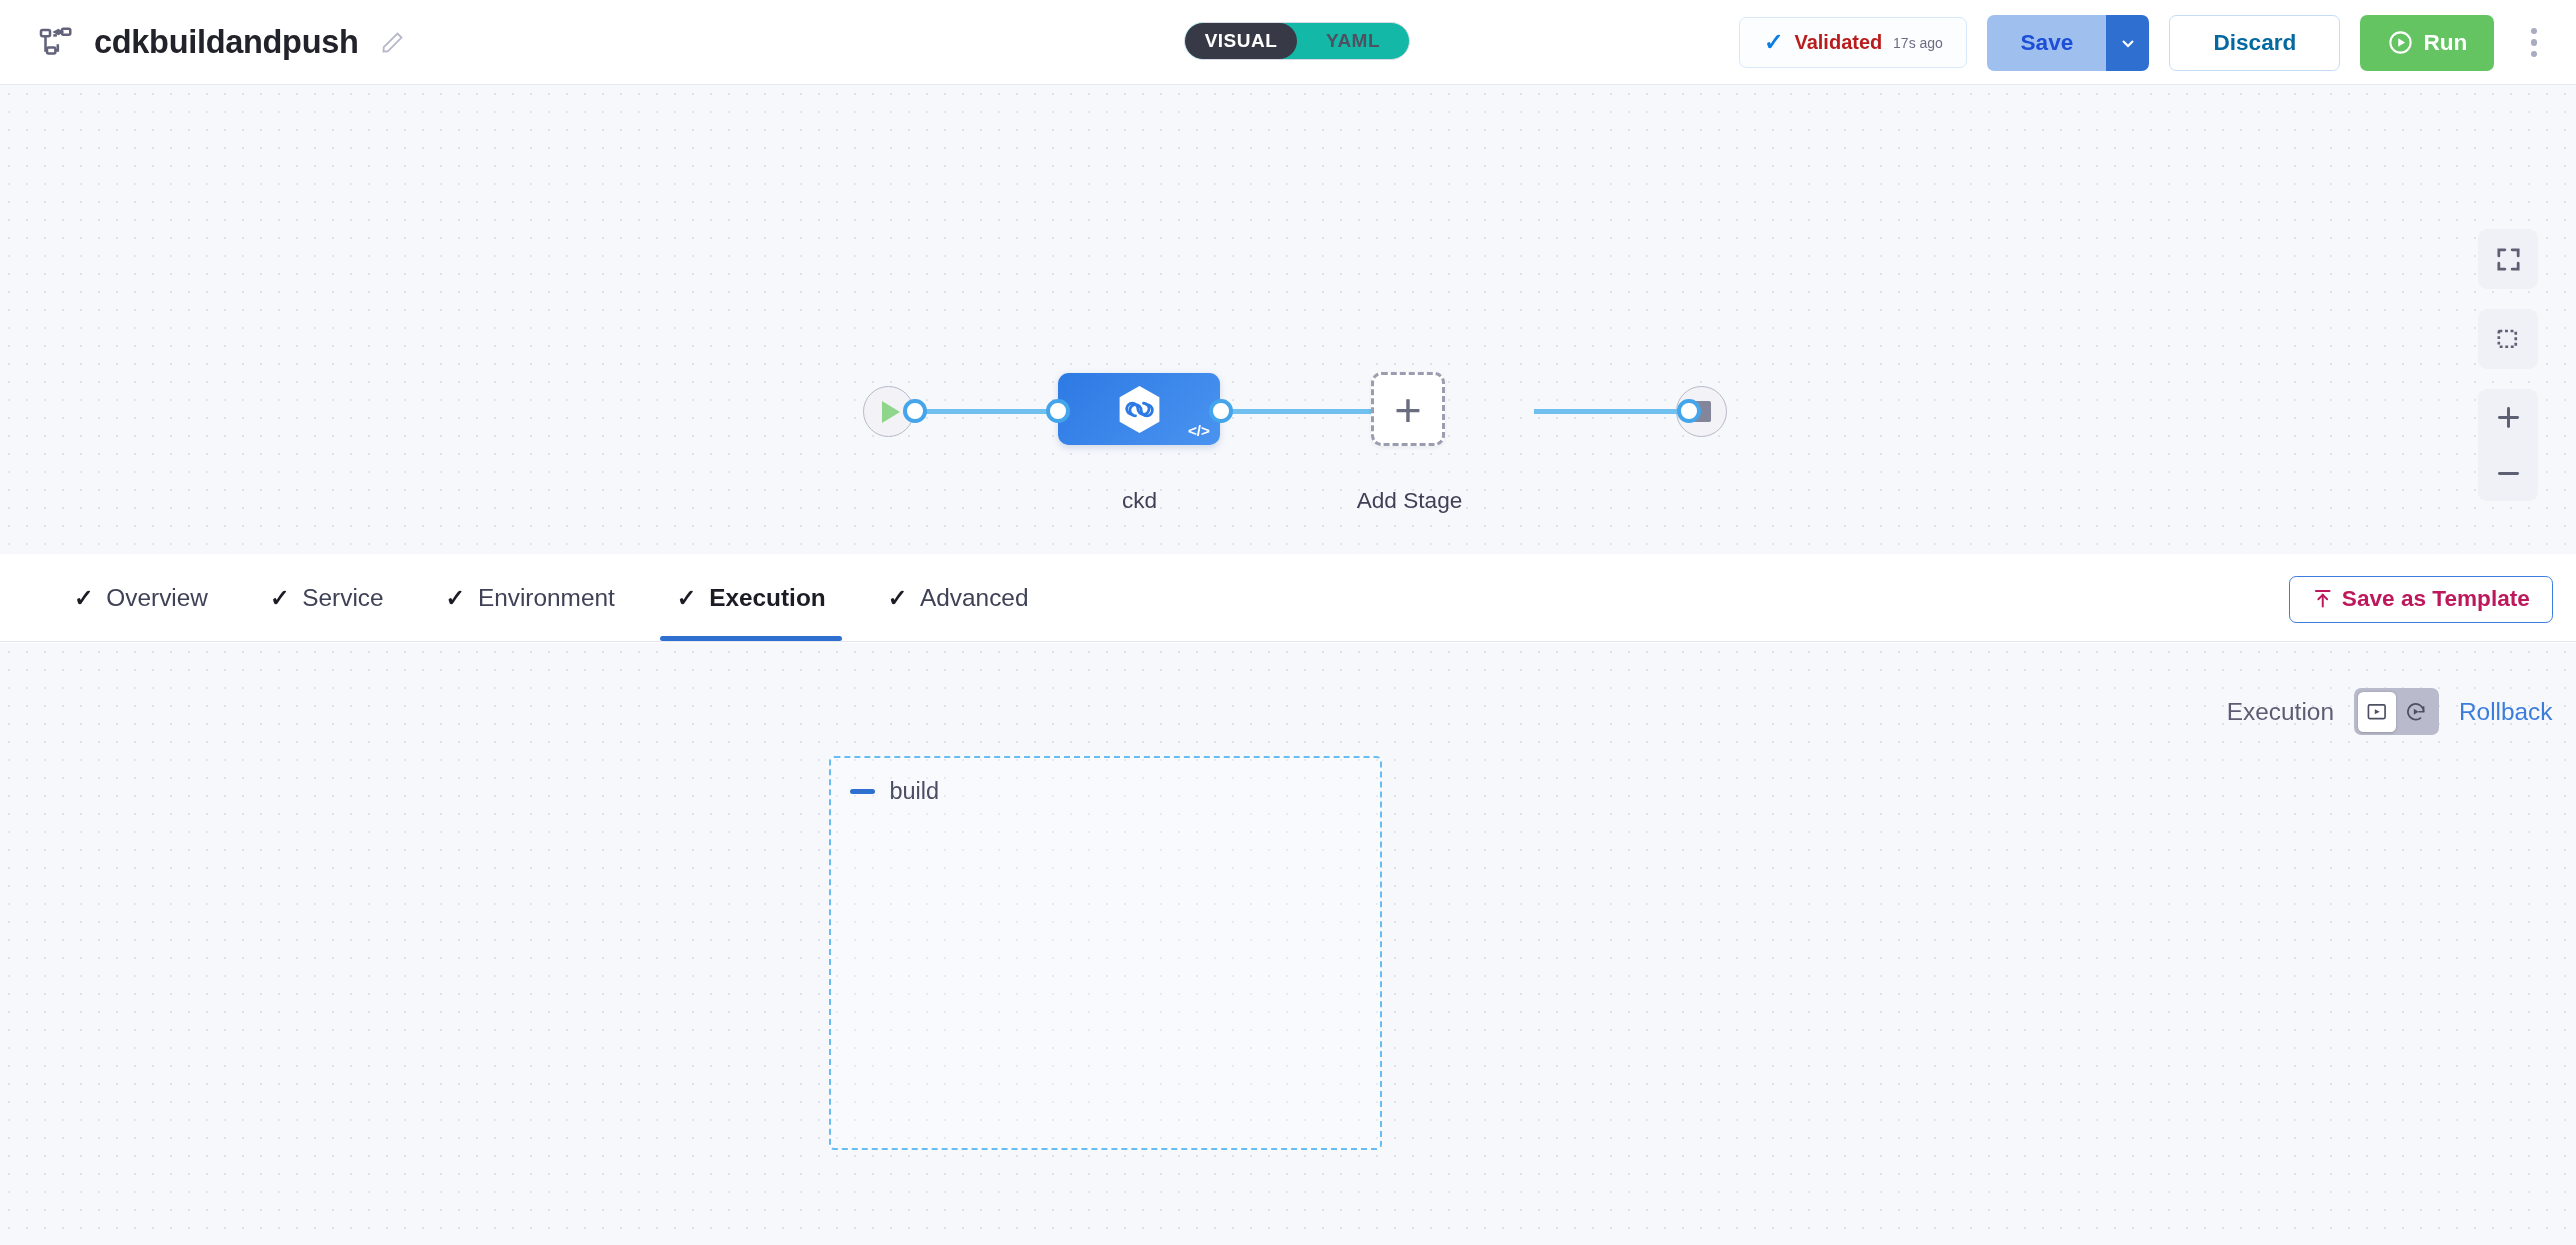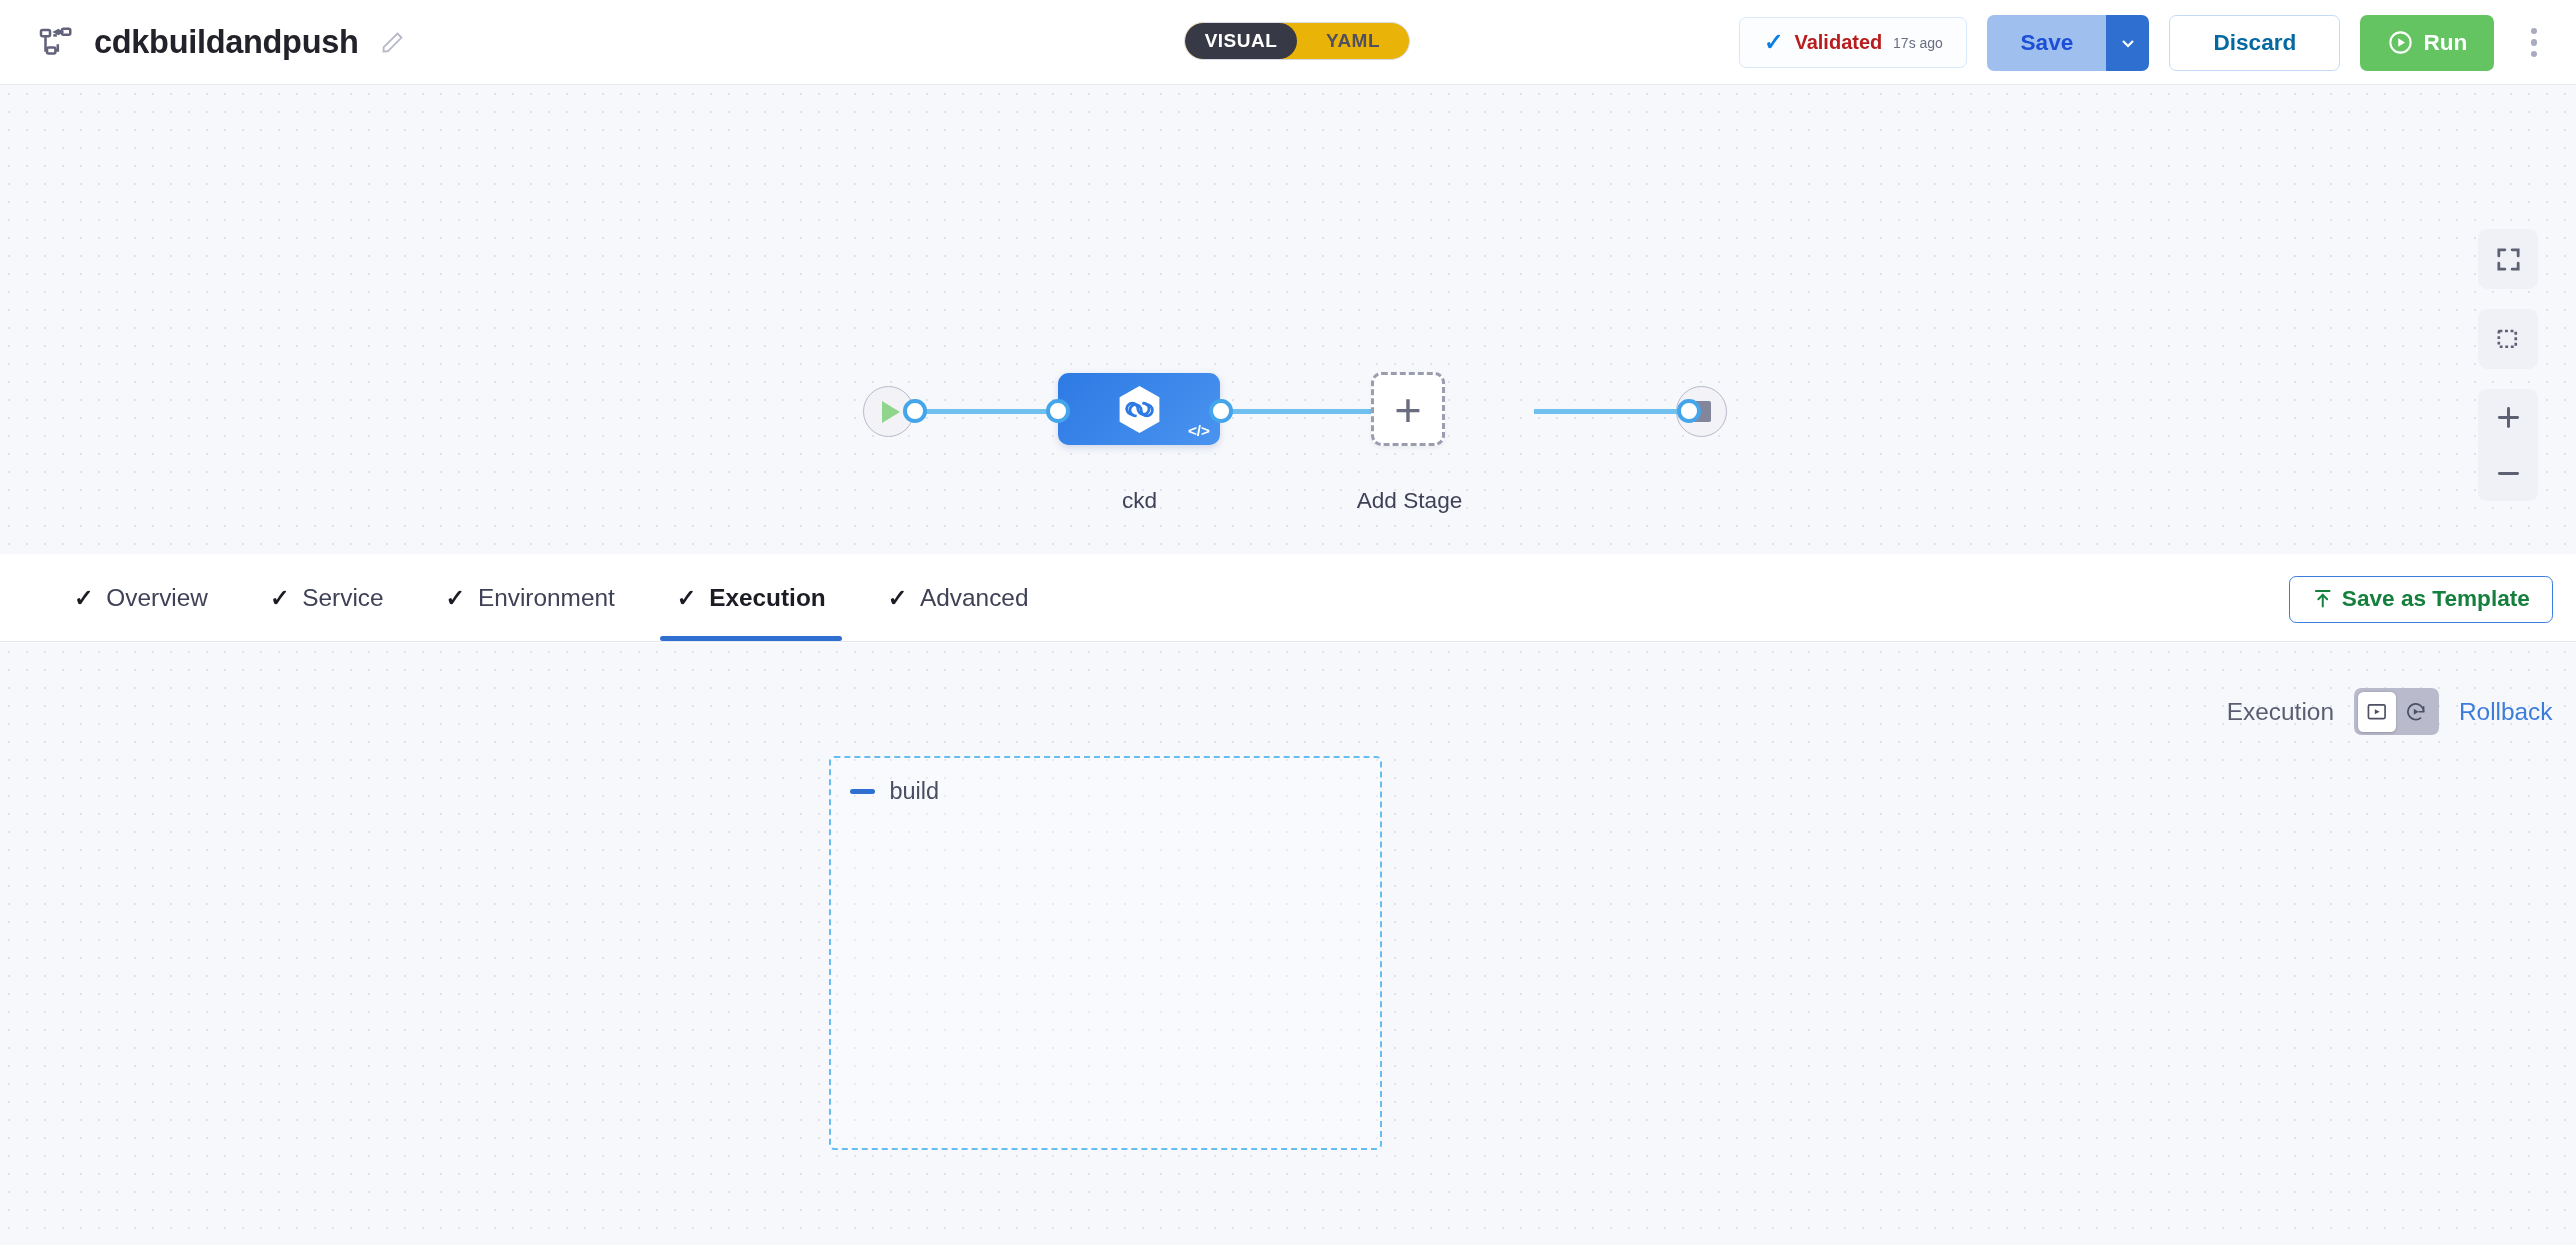--- a/index.html
+++ b/index.html
@@ -22,21 +22,21 @@
   .pipeline-title {
     font-size: 32.5px; font-weight: bold; color: #22222a; letter-spacing: -0.3px;
     white-space: nowrap;
   }
   .pencil-icon { width: 27px; height: 27px; color: #b6b8c8; display: block; }
 
   .mode-toggle {
     position: absolute; left: 1184px; top: 21.7px;
     width: 226px; height: 38px;
     border: 0.9px solid #d9dae5; border-radius: 19px;
-    background: #eab308; display: flex; align-items: flex-end;
+    background: #14b8a6; display: flex; align-items: flex-end;
     overflow: hidden;
   }
   .mode-seg {
     flex: 1; height: 100%; display: flex; align-items: center; justify-content: center;
     font-size: 19px; font-weight: bold; letter-spacing: 0.5px;
   }
   .mode-seg.active { background: #383946; color: #ffffff; border-radius: 19px; }
   .mode-seg.inactive { color: #4f5162; }
 
   .hdr-right {
@@ -176,21 +176,21 @@
   }
   .tab .tick { font-size: 23.5px; color: #1b1c24; font-weight: bold; }
   .tab.active { font-weight: bold; color: #1b1c24; }
   .tab.active::after {
     content: ""; position: absolute; left: 14.4px; right: 14.4px; bottom: 0;
     height: 5.4px; background: #2e6fd0; border-radius: 2.7px;
   }
   .save-template-btn {
     position: absolute; right: 23.5px; top: 21.7px;
     height: 47px; padding: 0 21.7px; border: 1.8px solid #3b7ddd; border-radius: 7.2px;
-    background: #ffffff; color: #15803d; font-size: 22.6px; font-weight: bold;
+    background: #ffffff; color: #be185d; font-size: 22.6px; font-weight: bold;
     display: flex; align-items: center; gap: 7px; cursor: pointer; font-family: inherit;
   }
 
   
   .exec-row {
     position: absolute; right: 23.5px; top: 688px;
     display: flex; align-items: center; gap: 20px; z-index: 6;
   }
   .exec-label { font-size: 24.4px; color: #5b5d72; }
   .seg-toggle {

